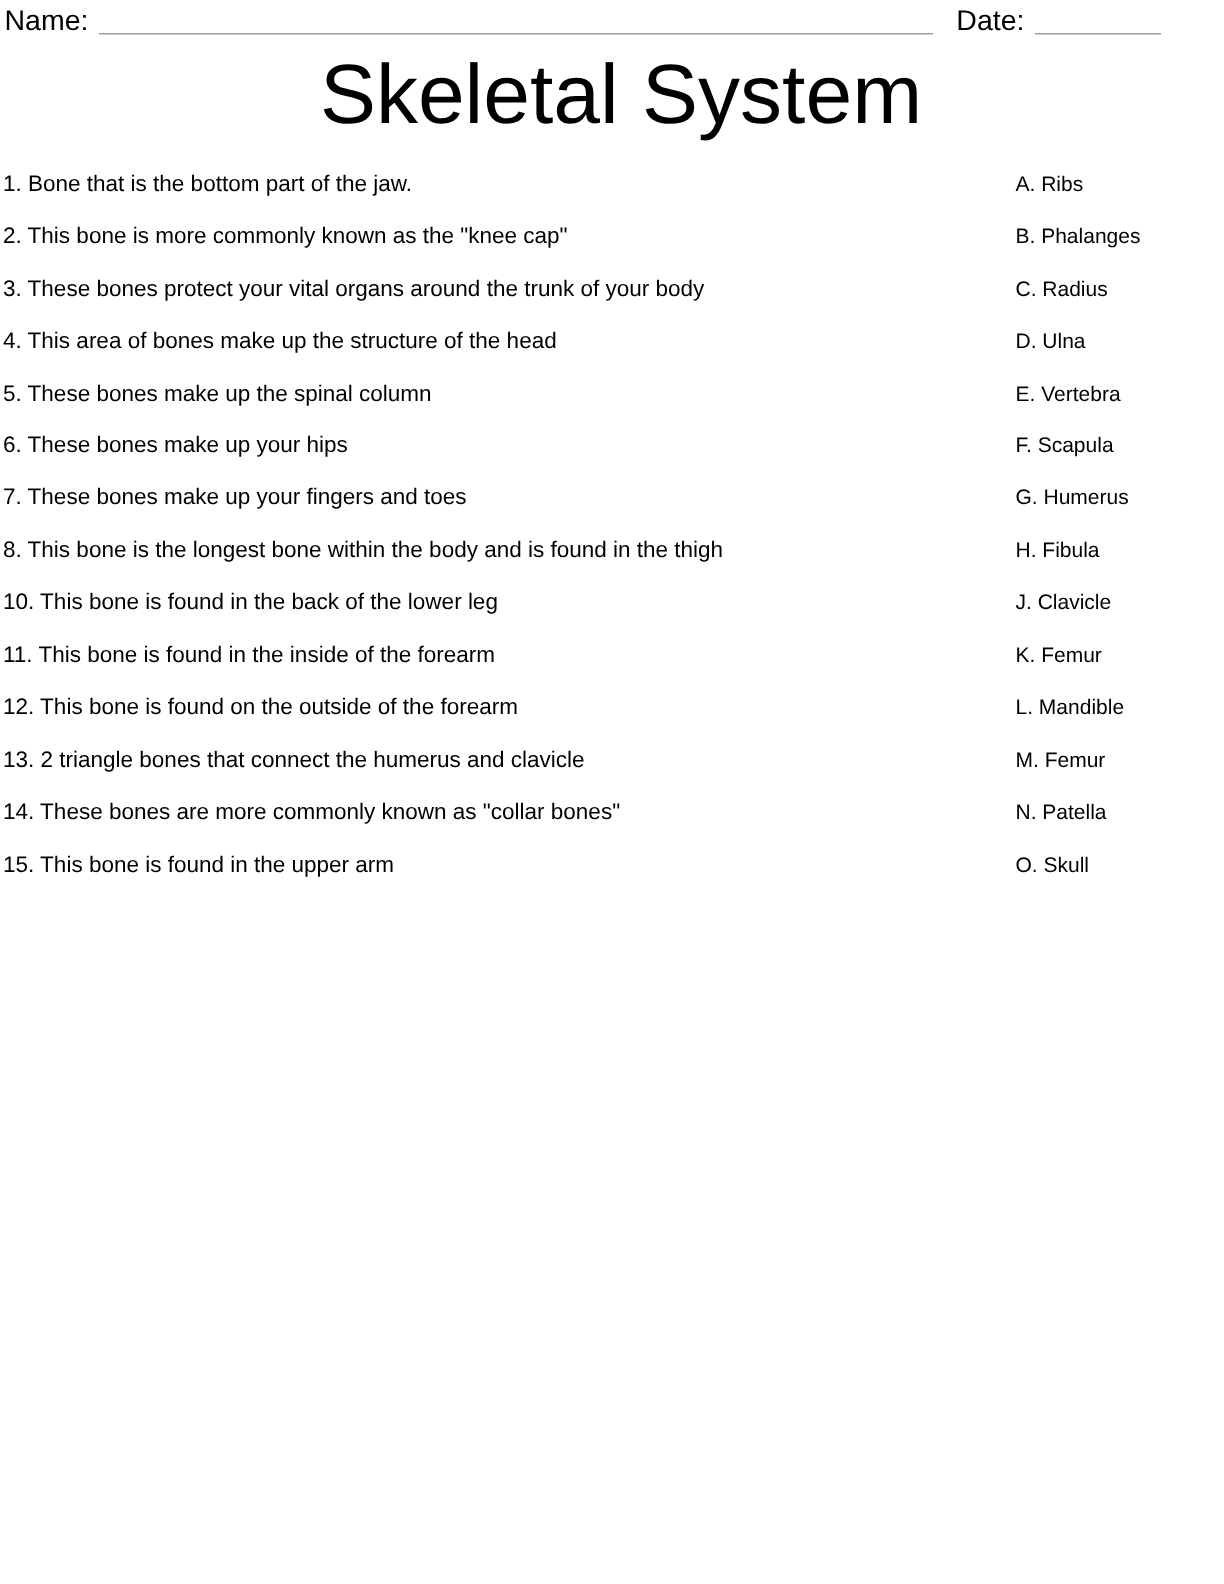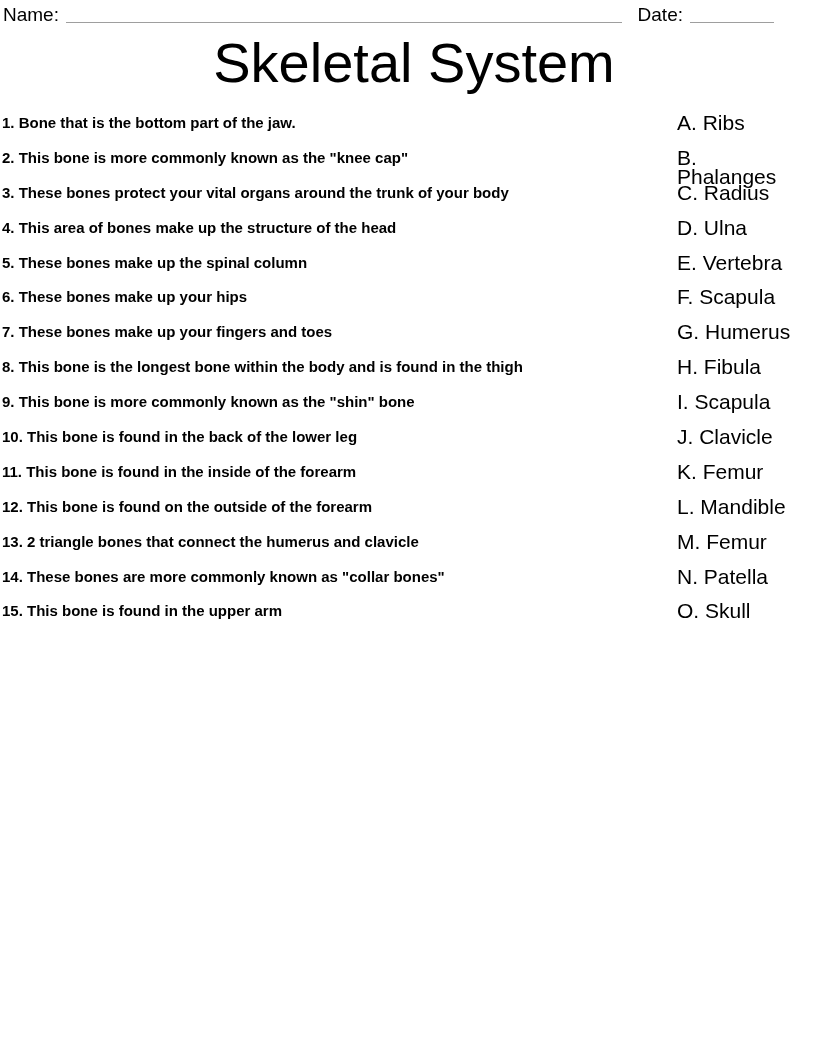--- a/index.html
+++ b/index.html
@@ -56,26 +56,25 @@
   .row {
     display: flex;
     height: 34.9px;
     align-items: flex-start;
   }
   .question {
     flex: 1;
     font-size: 15px;
     line-height: 19px;
     padding-right: 10px;
-    font-weight: bold;
   }
   .answer {
     width: 123px;
     flex: 0 0 123px;
-    font-size: 21px;
+    font-size: 14px;
     line-height: 19px;
     margin-left: 22px;
   }
 </style>
 </head>
 <body>
 
 <div class="page">
 
   <header class="header">
@@ -114,24 +113,20 @@
       </div>
       <div class="row">
         <div class="question">7. These bones make up your fingers and toes</div>
         <div class="answer">G. Humerus</div>
       </div>
       <div class="row">
         <div class="question">8. This bone is the longest bone within the body and is found in the thigh</div>
         <div class="answer">H. Fibula</div>
       </div>
       <div class="row">
-        <div class="question">9. This bone is more commonly known as the "shin" bone</div>
-        <div class="answer">I. Scapula</div>
-      </div>
-      <div class="row">
         <div class="question">10. This bone is found in the back of the lower leg</div>
         <div class="answer">J. Clavicle</div>
       </div>
       <div class="row">
         <div class="question">11. This bone is found in the inside of the forearm</div>
         <div class="answer">K. Femur</div>
       </div>
       <div class="row">
         <div class="question">12. This bone is found on the outside of the forearm</div>
         <div class="answer">L. Mandible</div>

